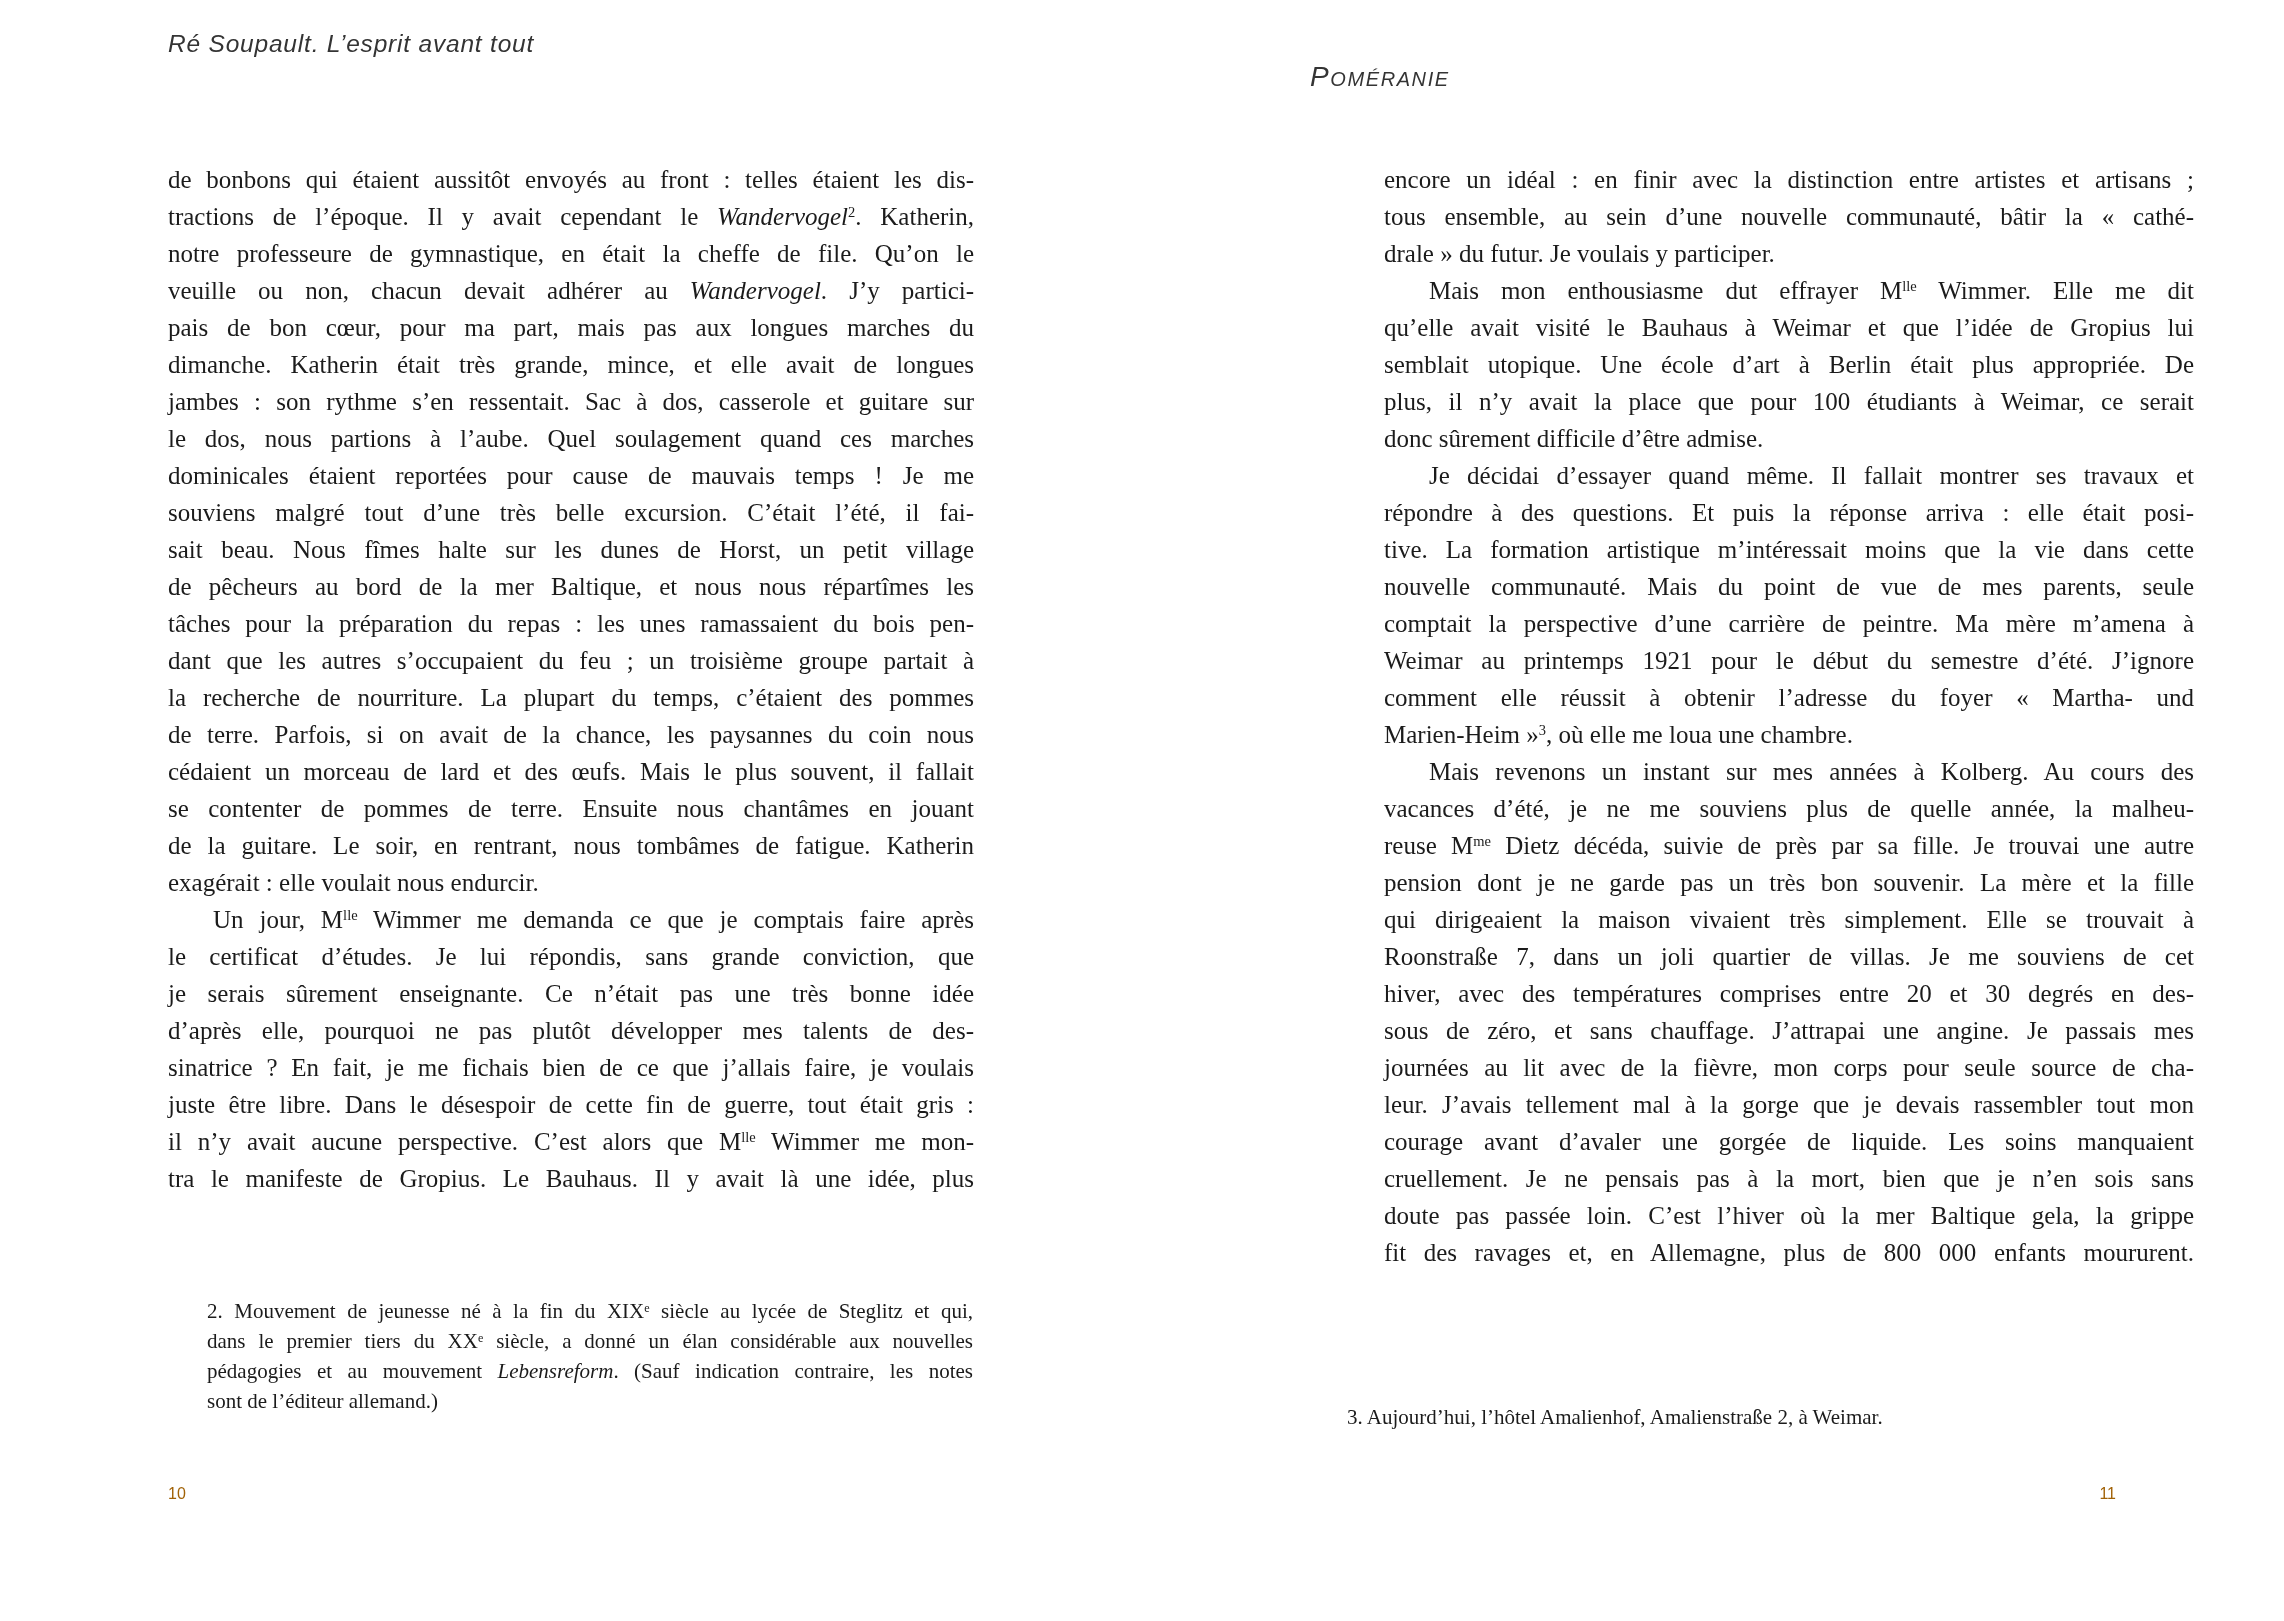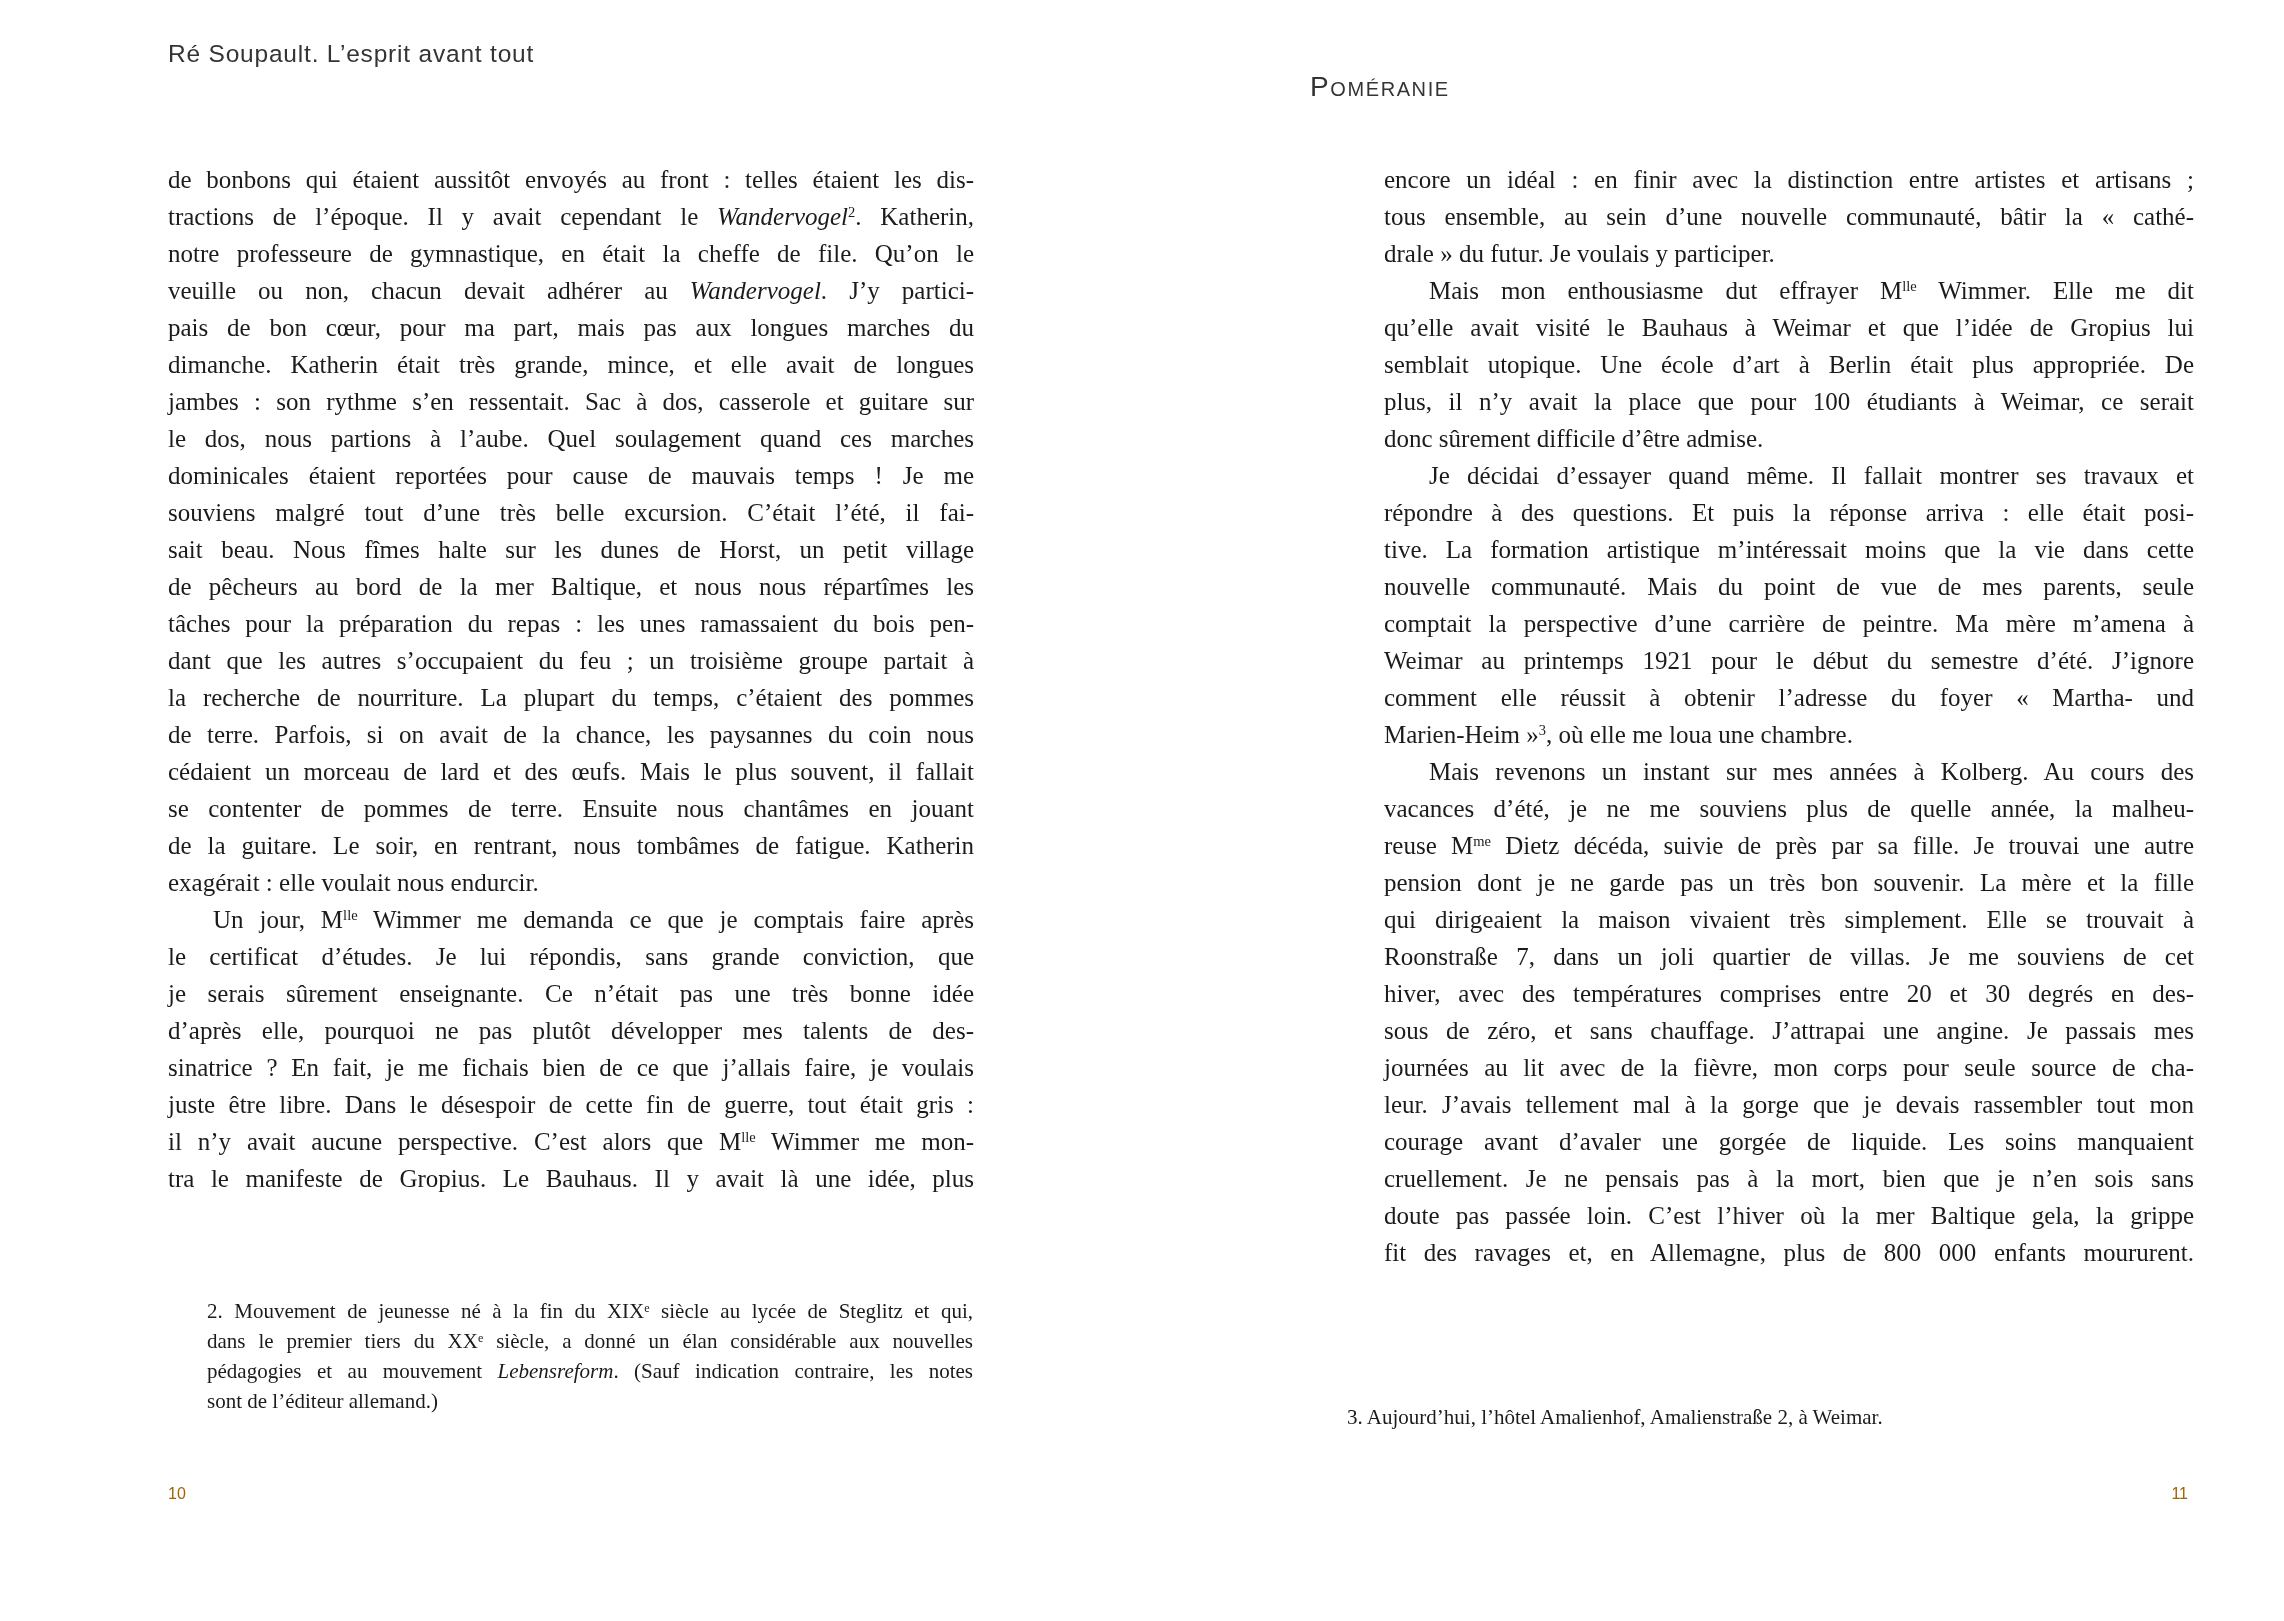--- a/index.html
+++ b/index.html
@@ -7,27 +7,28 @@
     position: relative;
     width: 2285px;
     height: 1621px;
     background: #ffffff;
     color: #1b1b1b;
     font-family: "Liberation Serif", serif;
     overflow: hidden;
   }
   .running-header {
     position: absolute;
-    top: 40px;
+    top: 30px;
     font-family: "Liberation Sans", sans-serif;
     font-weight: 300;
     font-size: 24.5px;
     letter-spacing: 0.8px;
     color: #343434;
     white-space: nowrap;
+    font-style: italic;
   }
   #hdr-left { left: 168px; }
   #hdr-right {
     left: 1310px;
     font-variant: small-caps;
     font-size: 28px;
     letter-spacing: 1.6px;
     margin-top: 31px;
   }
   .pagebody {
@@ -55,21 +56,21 @@
   #fn-left  { left: 207px;  top: 1296px; width: 766px; }
   #fn-right { left: 1347px; top: 1389px; width: 770px; margin-top: 13px; }
   .folio {
     position: absolute;
     top: 1485px;
     font-family: Liberation Sans, sans-serif;
     font-size: 16px;
     color: #a16207;
   }
   #folio-left  { left: 168px; }
-  #folio-right { left: 1380px; width: 808px; text-align: right; }
+  #folio-right { left: 1308px; width: 808px; text-align: right; }
 </style>
 </head>
 <body>
 
 <div class="spread">
 
   <div class="running-header" id="hdr-left">Ré Soupault. L’esprit avant tout</div>
 
   <div class="running-header" id="hdr-right">Poméranie</div>
 

